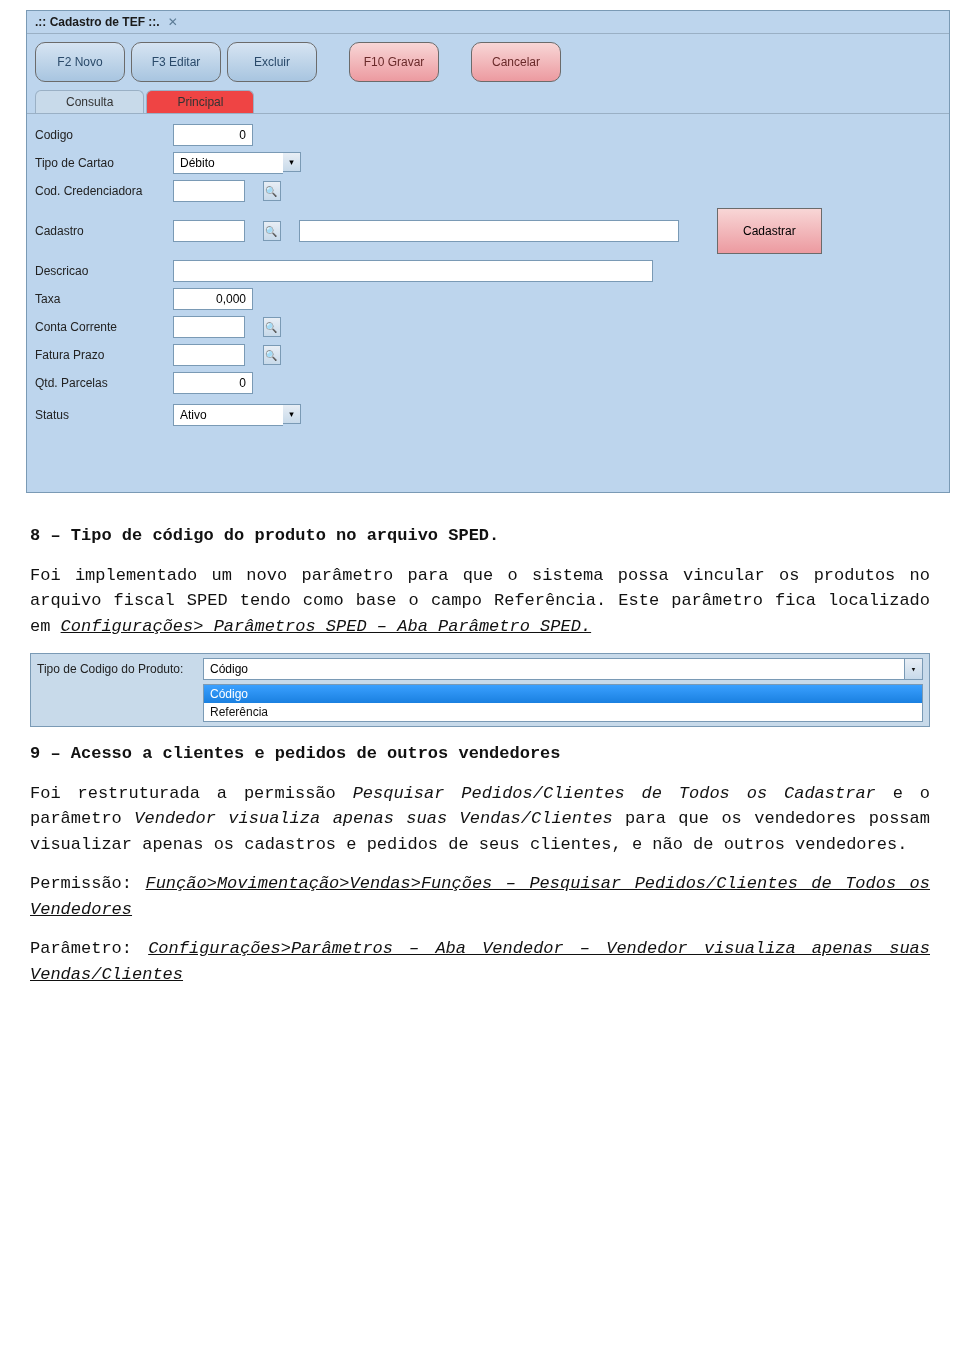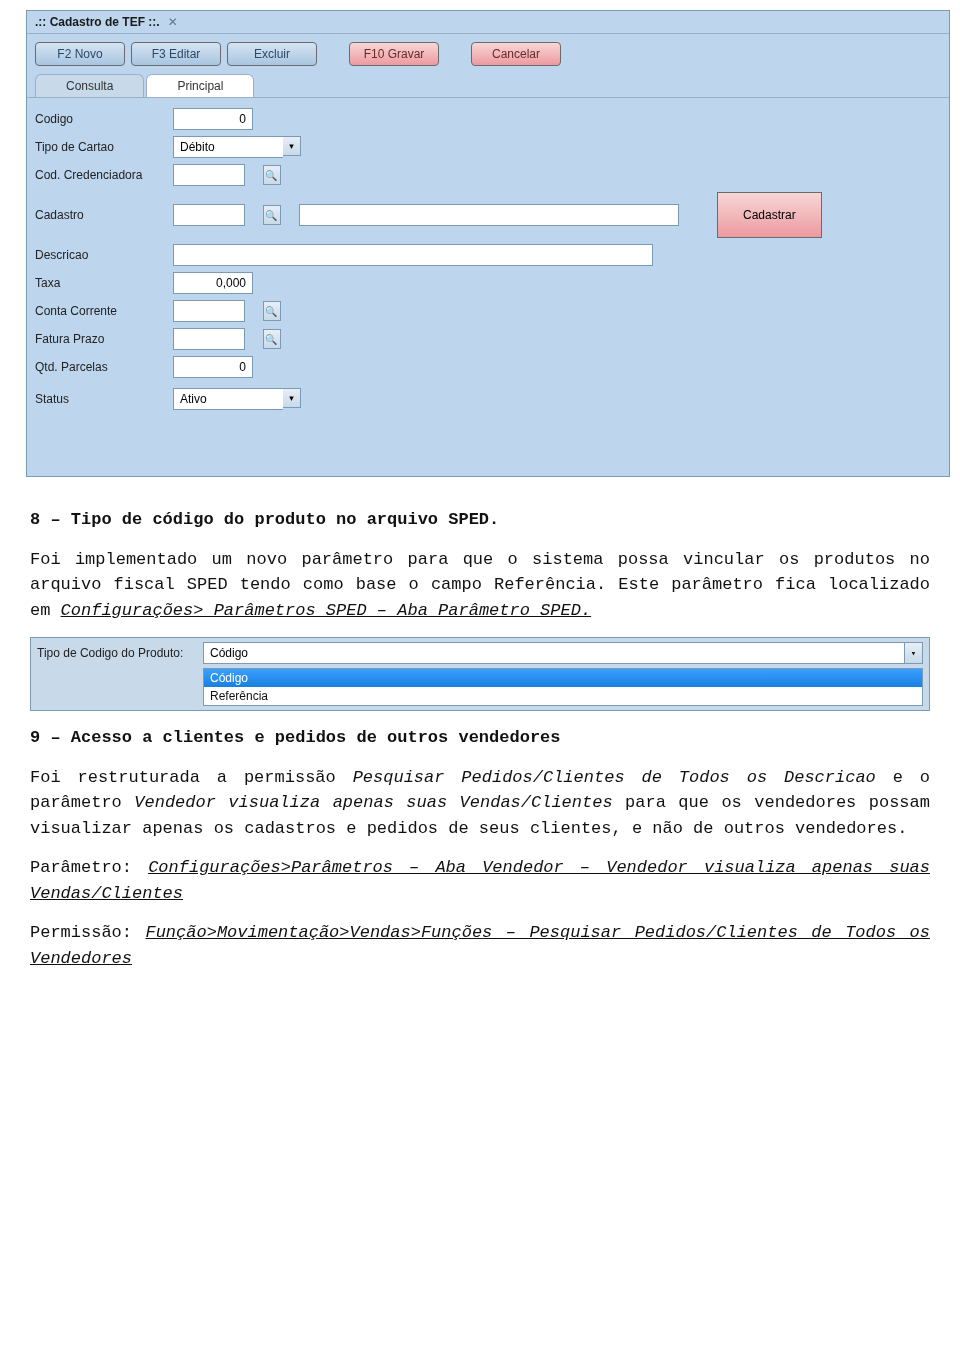--- a/index.html
+++ b/index.html
@@ -4,28 +4,28 @@
 <style>
   * { box-sizing: border-box; margin: 0; padding: 0; }
   body { font-family: Arial, sans-serif; background: #fff; width: 960px; }
   
   .window { background: #bdd5ed; border: 1px solid #7a9ab5; margin: 10px 10px 30px 26px; }
   .titlebar { display: flex; align-items: center; padding: 4px 8px; background: #bdd5ed; border-bottom: 1px solid #9ab0c5; }
   .titlebar-title { font-size: 12px; font-weight: bold; color: #1a1a1a; }
   .titlebar-close { margin-left: 8px; color: #5a7a95; font-size: 12px; cursor: pointer; }
   
   .toolbar { display: flex; gap: 6px; padding: 8px; background: #bdd5ed; }
-  .btn { border: 1px solid #6b6b6b; border-radius: 4px; padding: 4px 10px; font-size: 12px; min-width: 90px; text-align: center; cursor: pointer; }
+  .btn { border: 1px solid #6b6b6b; border-radius: 10px; padding: 12px 10px; font-size: 12px; min-width: 90px; text-align: center; cursor: pointer; }
   .btn-blue { background: linear-gradient(#d6e4f2, #a8c5e0); color: #2a4a6a; }
   .btn-pink { background: linear-gradient(#f8d6d6, #ec9aa0); color: #6a2a2a; }
   
   .tabs-area { padding: 0 8px; }
   .tabs { display: flex; }
   .tab { border: 1px solid #9ab0c5; border-bottom: none; padding: 4px 30px; font-size: 12px; background: #c8daea; color: #333; cursor: pointer; border-radius: 6px 6px 0 0; margin-right: 2px; }
-  .tab.active { background: #ffffff; }
+  .tab.active { background: #ef4444; }
   
   .form-area { padding: 10px 8px; background: #bdd5ed; border-top: 1px solid #9ab0c5; }
   .form-row { display: flex; align-items: center; margin-bottom: 6px; gap: 18px; }
   .form-label { width: 120px; font-size: 12px; color: #222; }
   .form-input { border: 1px solid #7a9ab5; background: #fff; padding: 3px 6px; font-size: 12px; }
   .w-short { width: 80px; text-align: right; }
   .w-dropdown { width: 110px; }
   .w-lookup { width: 72px; }
   .w-long { width: 480px; }
   .lookup-btn { width: 18px; height: 20px; border: 1px solid #7a9ab5; background: linear-gradient(#e8eef5,#c8daea); display: flex; align-items: center; justify-content: center; cursor: pointer; font-size: 10px; }
@@ -150,24 +150,24 @@
     </div>
     <div class="dd-list">
       <div class="dd-option selected">Código</div>
       <div class="dd-option">Referência</div>
     </div>
   </div>
 
   <p class="heading">9 – Acesso a clientes e pedidos de outros vendedores</p>
 
   <p class="just">
-    <span>Foi restruturada a permissão </span><span class="italic">Pesquisar Pedidos/Clientes de Todos os Descricao</span><span> e o parâmetro </span><span class="italic">Vendedor visualiza apenas suas Vendas/Clientes</span><span> para que os vendedores possam visualizar apenas os cadastros e pedidos de seus clientes, e não de outros vendedores.</span>
+    <span>Foi restruturada a permissão </span><span class="italic">Pesquisar Pedidos/Clientes de Todos os Cadastrar</span><span> e o parâmetro </span><span class="italic">Vendedor visualiza apenas suas Vendas/Clientes</span><span> para que os vendedores possam visualizar apenas os cadastros e pedidos de seus clientes, e não de outros vendedores.</span>
+  </p>
+
+  <p class="just">
+    <span>Permissão: </span><span class="underline italic">Função&gt;Movimentação&gt;Vendas&gt;Funções – Pesquisar Pedidos/Clientes de Todos os Vendedores</span>
   </p>
 
   <p class="just">
     <span>Parâmetro: </span><span class="underline italic">Configurações&gt;Parâmetros – Aba Vendedor – Vendedor visualiza apenas suas Vendas/Clientes</span>
   </p>
 
-  <p class="just">
-    <span>Permissão: </span><span class="underline italic">Função&gt;Movimentação&gt;Vendas&gt;Funções – Pesquisar Pedidos/Clientes de Todos os Vendedores</span>
-  </p>
-
 </div>
 
 </body></html>

